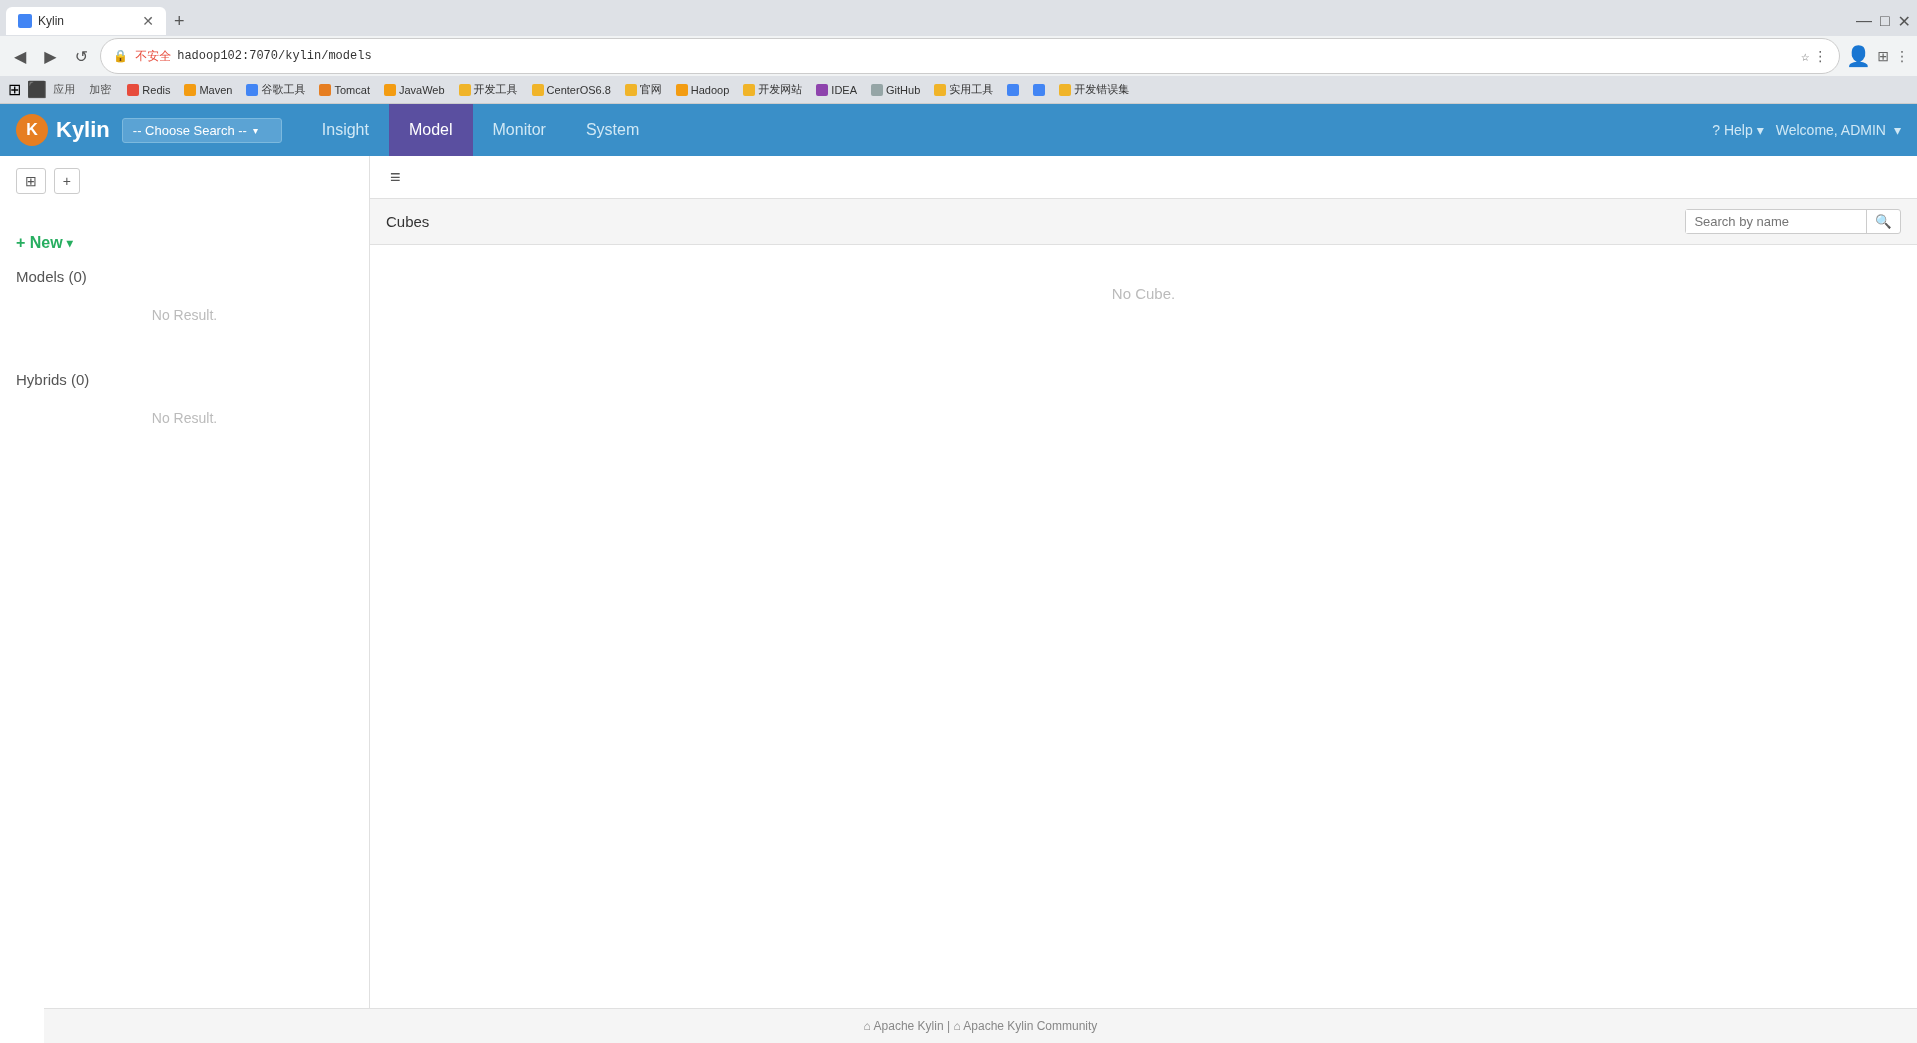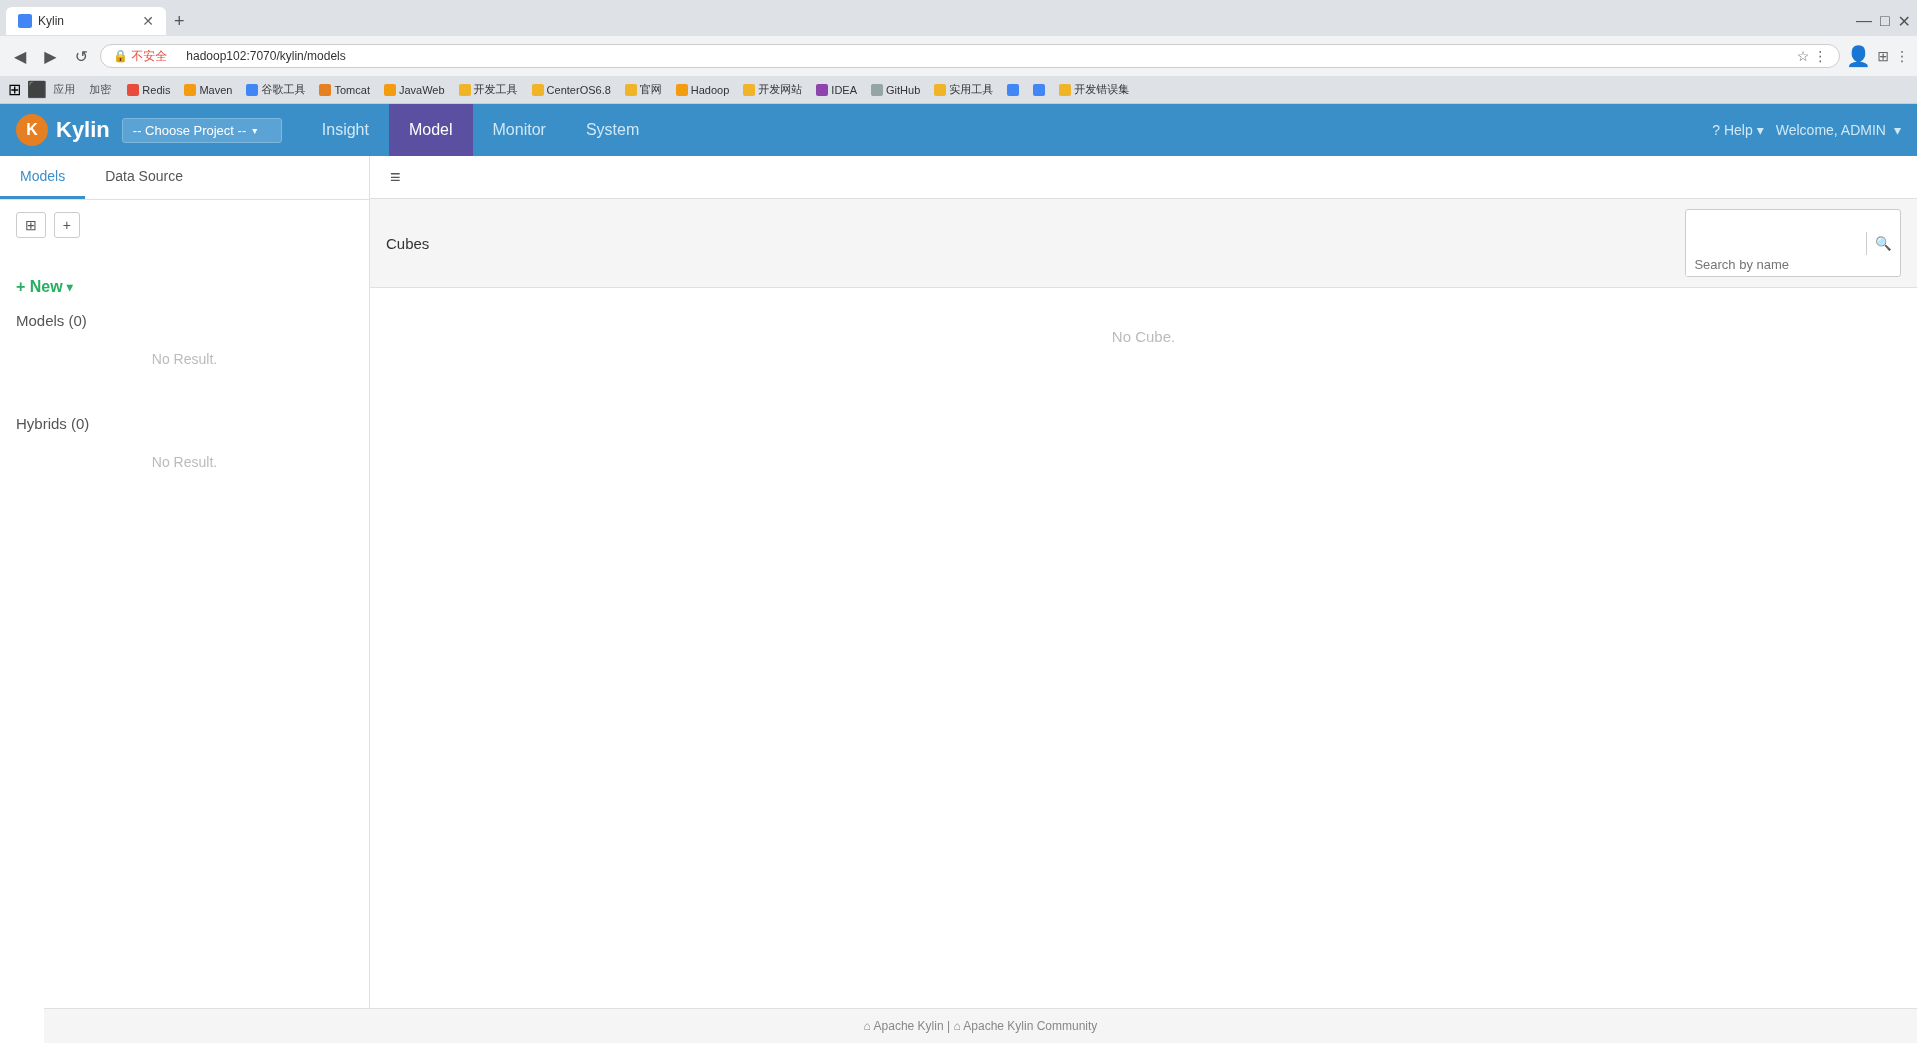--- a/index.html
+++ b/index.html
@@ -11,21 +11,21 @@
     .tab { display: flex; align-items: center; background: #fff; border-radius: 6px 6px 0 0; padding: 0 12px; height: 28px; font-size: 12px; color: #333; min-width: 160px; max-width: 220px; gap: 6px; }
     .tab .favicon { width: 14px; height: 14px; background: #4285f4; border-radius: 2px; display: inline-block; }
     .tab .tab-title { flex: 1; overflow: hidden; text-overflow: ellipsis; white-space: nowrap; font-size: 12px; }
     .tab .close-btn { color: #666; cursor: pointer; font-size: 14px; }
     .tab-new { background: none; border: none; color: #555; font-size: 18px; cursor: pointer; padding: 0 8px; }
     .tab-actions { display: flex; gap: 8px; margin-left: auto; align-items: center; }
     .tab-action-btn { background: none; border: none; color: #555; font-size: 16px; cursor: pointer; }
 
     .address-bar-row { display: flex; align-items: center; background: #f1f3f4; padding: 4px 8px; gap: 6px; height: 40px; }
     .nav-btn { background: none; border: none; color: #555; font-size: 16px; cursor: pointer; padding: 2px 6px; border-radius: 50%; }
-    .address-bar { flex: 1; display: flex; align-items: center; background: #fff; border: 1px solid #ccc; border-radius: 20px; padding: 2px 12px; height: 24px; gap: 19px; }
+    .address-bar { flex: 1; display: flex; align-items: center; background: #fff; border: 1px solid #ccc; border-radius: 20px; padding: 2px 12px; height: 36px; gap: 6px; font-family: Liberation Mono, monospace; }
     .address-lock { color: #e74c3c; font-size: 12px; }
     .address-text { flex: 1; font-size: 12px; color: #333; }
     .address-icons { display: flex; gap: 4px; align-items: center; }
     .address-icon { font-size: 14px; color: #666; cursor: pointer; }
 
     .bookmarks-bar { display: flex; align-items: center; background: #f1f3f4; padding: 2px 8px; height: 28px; gap: 2px; overflow: hidden; border-bottom: 1px solid #ddd; }
     .bookmark-item { display: flex; align-items: center; gap: 3px; padding: 2px 6px; border-radius: 3px; cursor: pointer; white-space: nowrap; font-size: 11px; color: #333; }
     .bookmark-favicon { width: 12px; height: 12px; border-radius: 2px; display: inline-block; }
     .bm-red { background: #e74c3c; }
     .bm-blue { background: #4285f4; }
@@ -71,21 +71,21 @@
     .hybrids-section { margin-top: 20px; }
 
     
     .right-panel { flex: 1; display: flex; flex-direction: column; }
     .panel-toolbar { padding: 8px 12px; border-bottom: 1px solid #e0e0e0; display: flex; align-items: center; }
     .hamburger-btn { background: none; border: none; cursor: pointer; padding: 4px 8px; font-size: 18px; color: #555; line-height: 1; }
 
     .cubes-header { background: #f5f5f5; padding: 10px 16px; display: flex; align-items: center; border-bottom: 1px solid #e0e0e0; }
     .cubes-title { font-size: 15px; color: #333; font-weight: normal; flex: 1; }
     .search-box { display: flex; align-items: center; border: 1px solid #ccc; border-radius: 3px; background: #fff; }
-    .search-input { border: none; outline: none; padding: 4px 8px; font-size: 13px; width: 180px; color: #999; margin-top: 43px; }
+    .search-input { border: none; outline: none; padding: 4px 8px; font-size: 13px; width: 180px; color: #999; }
     .search-btn { background: none; border: none; border-left: 1px solid #ccc; padding: 4px 8px; cursor: pointer; color: #555; }
 
     .no-cube { padding: 40px; text-align: center; color: #bbb; font-size: 15px; }
 
     
     .footer { background: #f5f5f5; border-top: 1px solid #e0e0e0; padding: 10px; text-align: center; color: #888; font-size: 12px; margin-left: 44px; }
     .footer a { color: #888; text-decoration: none; }
   </style>
 </head>
 <body>
@@ -157,21 +157,21 @@
 <div class="app">
 
   <nav class="top-nav">
     <div class="kylin-logo">
       <div class="kylin-logo-icon">
         <span>K</span>
       </div>
       <span>Kylin</span>
     </div>
     <div class="project-select">
-      <span>-- Choose Project --</span>
+      <span>-- Choose Search --</span>
       <span class="project-select-arrow">▾</span>
     </div>
     <div class="nav-items">
       <a class="nav-item">Insight</a>
       <a class="nav-item active">Model</a>
       <a class="nav-item">Monitor</a>
       <a class="nav-item">System</a>
     </div>
     <div class="nav-right">
       <div class="help-btn">
@@ -183,28 +183,20 @@
         <span>Welcome, ADMIN</span>
         <span>▾</span>
       </div>
     </div>
   </nav>
 
   <div class="content">
 
     <div class="sidebar">
 
-      <div class="sidebar-tabs">
-        <div class="sidebar-tab active">
-          <span>Models</span>
-        </div>
-        <div class="sidebar-tab">
-          <span>Data Source</span>
-        </div>
-      </div>
 
       <div class="sidebar-toolbar">
         <button class="icon-btn">
           <span>⊞</span>
         </button>
         <button class="icon-btn">
           <span>+</span>
         </button>
       </div>
 

